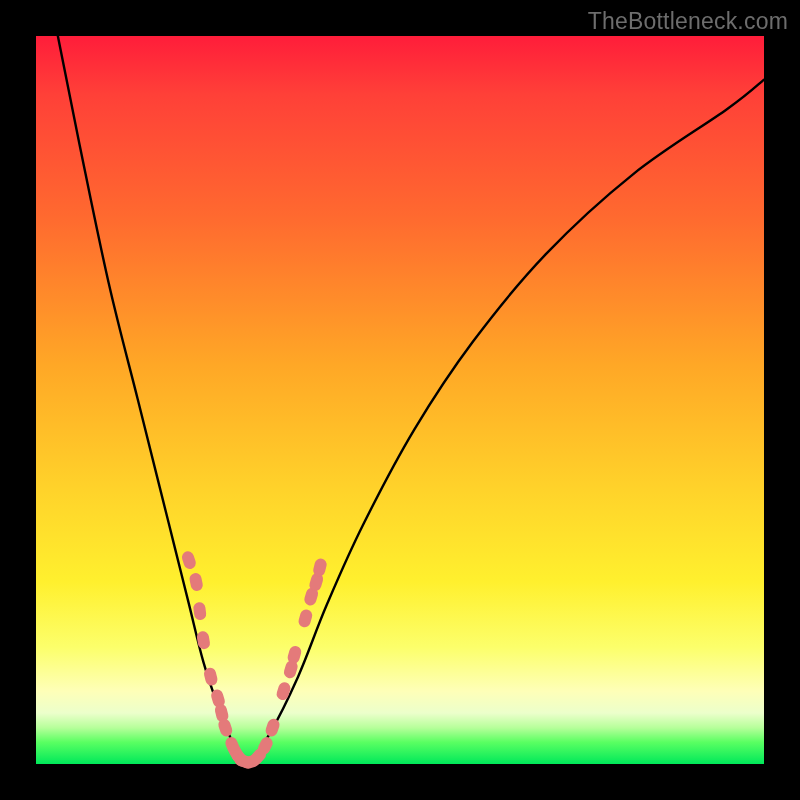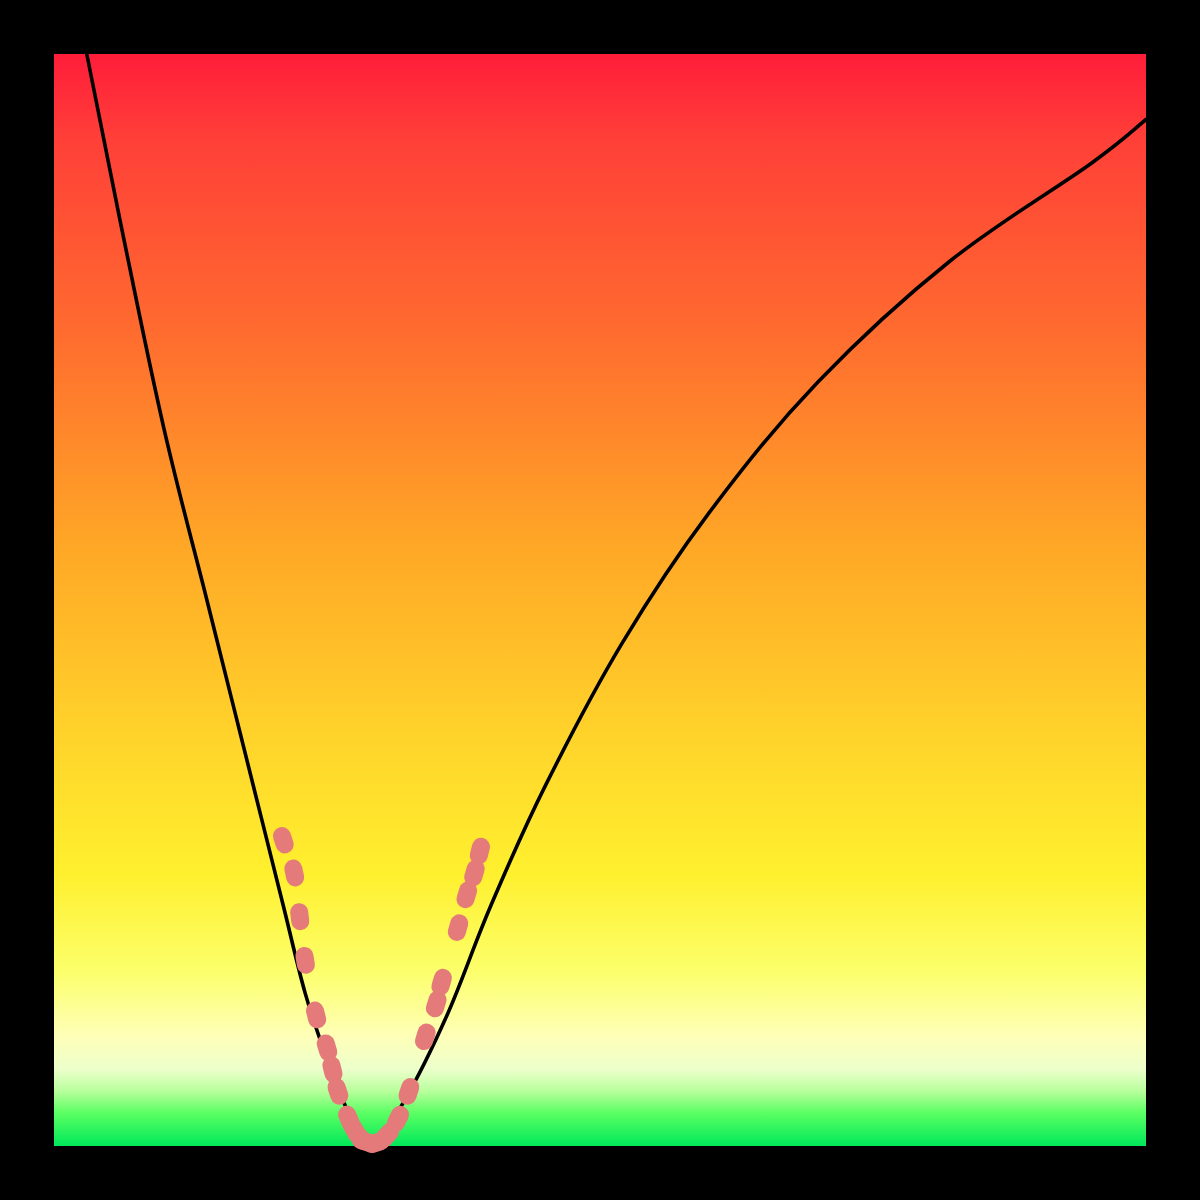--- a/index.html
+++ b/index.html
@@ -95,14 +95,15 @@
           <rect x="249.44" y="612.8" width="18" height="12" rx="6" ry="6" fill="#e47a7a" transform="rotate(-74.05460409907712 258.44 618.8)"></rect>
           <rect x="260.36" y="576.4" width="18" height="12" rx="6" ry="6" fill="#e47a7a" transform="rotate(-73.96005669395036 269.36 582.4)"></rect>
           <rect x="266.18399999999997" y="554.56" width="18" height="12" rx="6" ry="6" fill="#e47a7a" transform="rotate(-73.30075576600635 275.18399999999997 560.56)"></rect>
           <rect x="271.28000000000003" y="540" width="18" height="12" rx="6" ry="6" fill="#e47a7a" transform="rotate(-73.30075576600625 280.28000000000003 546)"></rect>
           <rect x="274.92" y="525.44" width="18" height="12" rx="6" ry="6" fill="#e47a7a" transform="rotate(-75.96375653207353 283.92 531.44)"></rect>
         </g>
     </svg>
 
   </div>
 
+  <div class="watermark">TheBottleneck.com</div>
 
 </div>
 
 </body></html>

